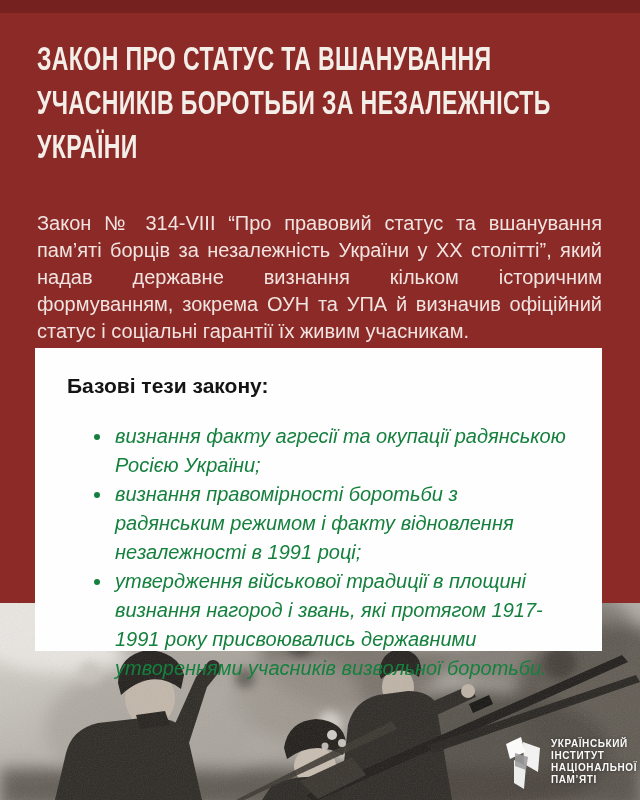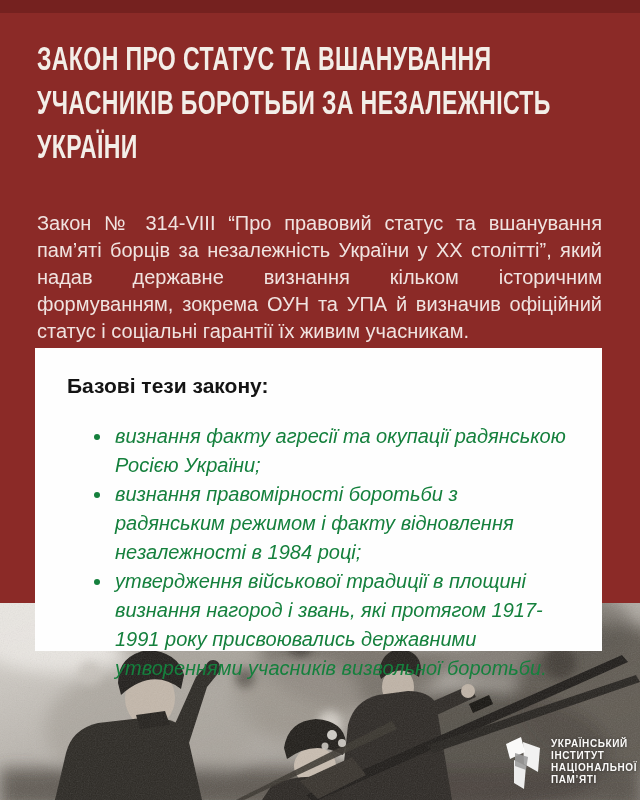--- a/index.html
+++ b/index.html
@@ -111,21 +111,21 @@
     <div class="title-line">УЧАСНИКІВ БОРОТЬБИ ЗА НЕЗАЛЕЖНІСТЬ</div>
     <div class="title-line">УКРАЇНИ</div>
   </div>
 
   <p class="intro">Закон № 314-VIII “Про правовий статус та вшанування пам’яті борців за незалежність України у ХХ столітті”, який надав державне визнання кільком історичним формуванням, зокрема ОУН та УПА й визначив офіційний статус і соціальні гарантії їх живим учасникам.</p>
 
   <div class="card">
     <h2 class="card-heading">Базові тези закону:</h2>
     <ul class="theses-list">
       <li>визнання факту агресії та окупації радянською Росією України;</li>
-      <li>визнання правомірності боротьби з радянським режимом і факту відновлення незалежності в 1984 році;</li>
+      <li>визнання правомірності боротьби з радянським режимом і факту відновлення незалежності в 1991 році;</li>
       <li>утвердження військової традиції в площині визнання нагород і звань, які протягом 1917-1991 року присвоювались державними утвореннями учасників визвольної боротьби.</li>
     </ul>
   </div>
 
   <div class="photo">
     <svg viewBox="0 0 640 197" width="640" height="197" preserveAspectRatio="none">
       <defs>
         <linearGradient id="bgG" x1="0" y1="0" x2="1" y2="1">
           <stop offset="0" stop-color="#dcd8d2"></stop>
           <stop offset="0.45" stop-color="#b6b1aa"></stop>

